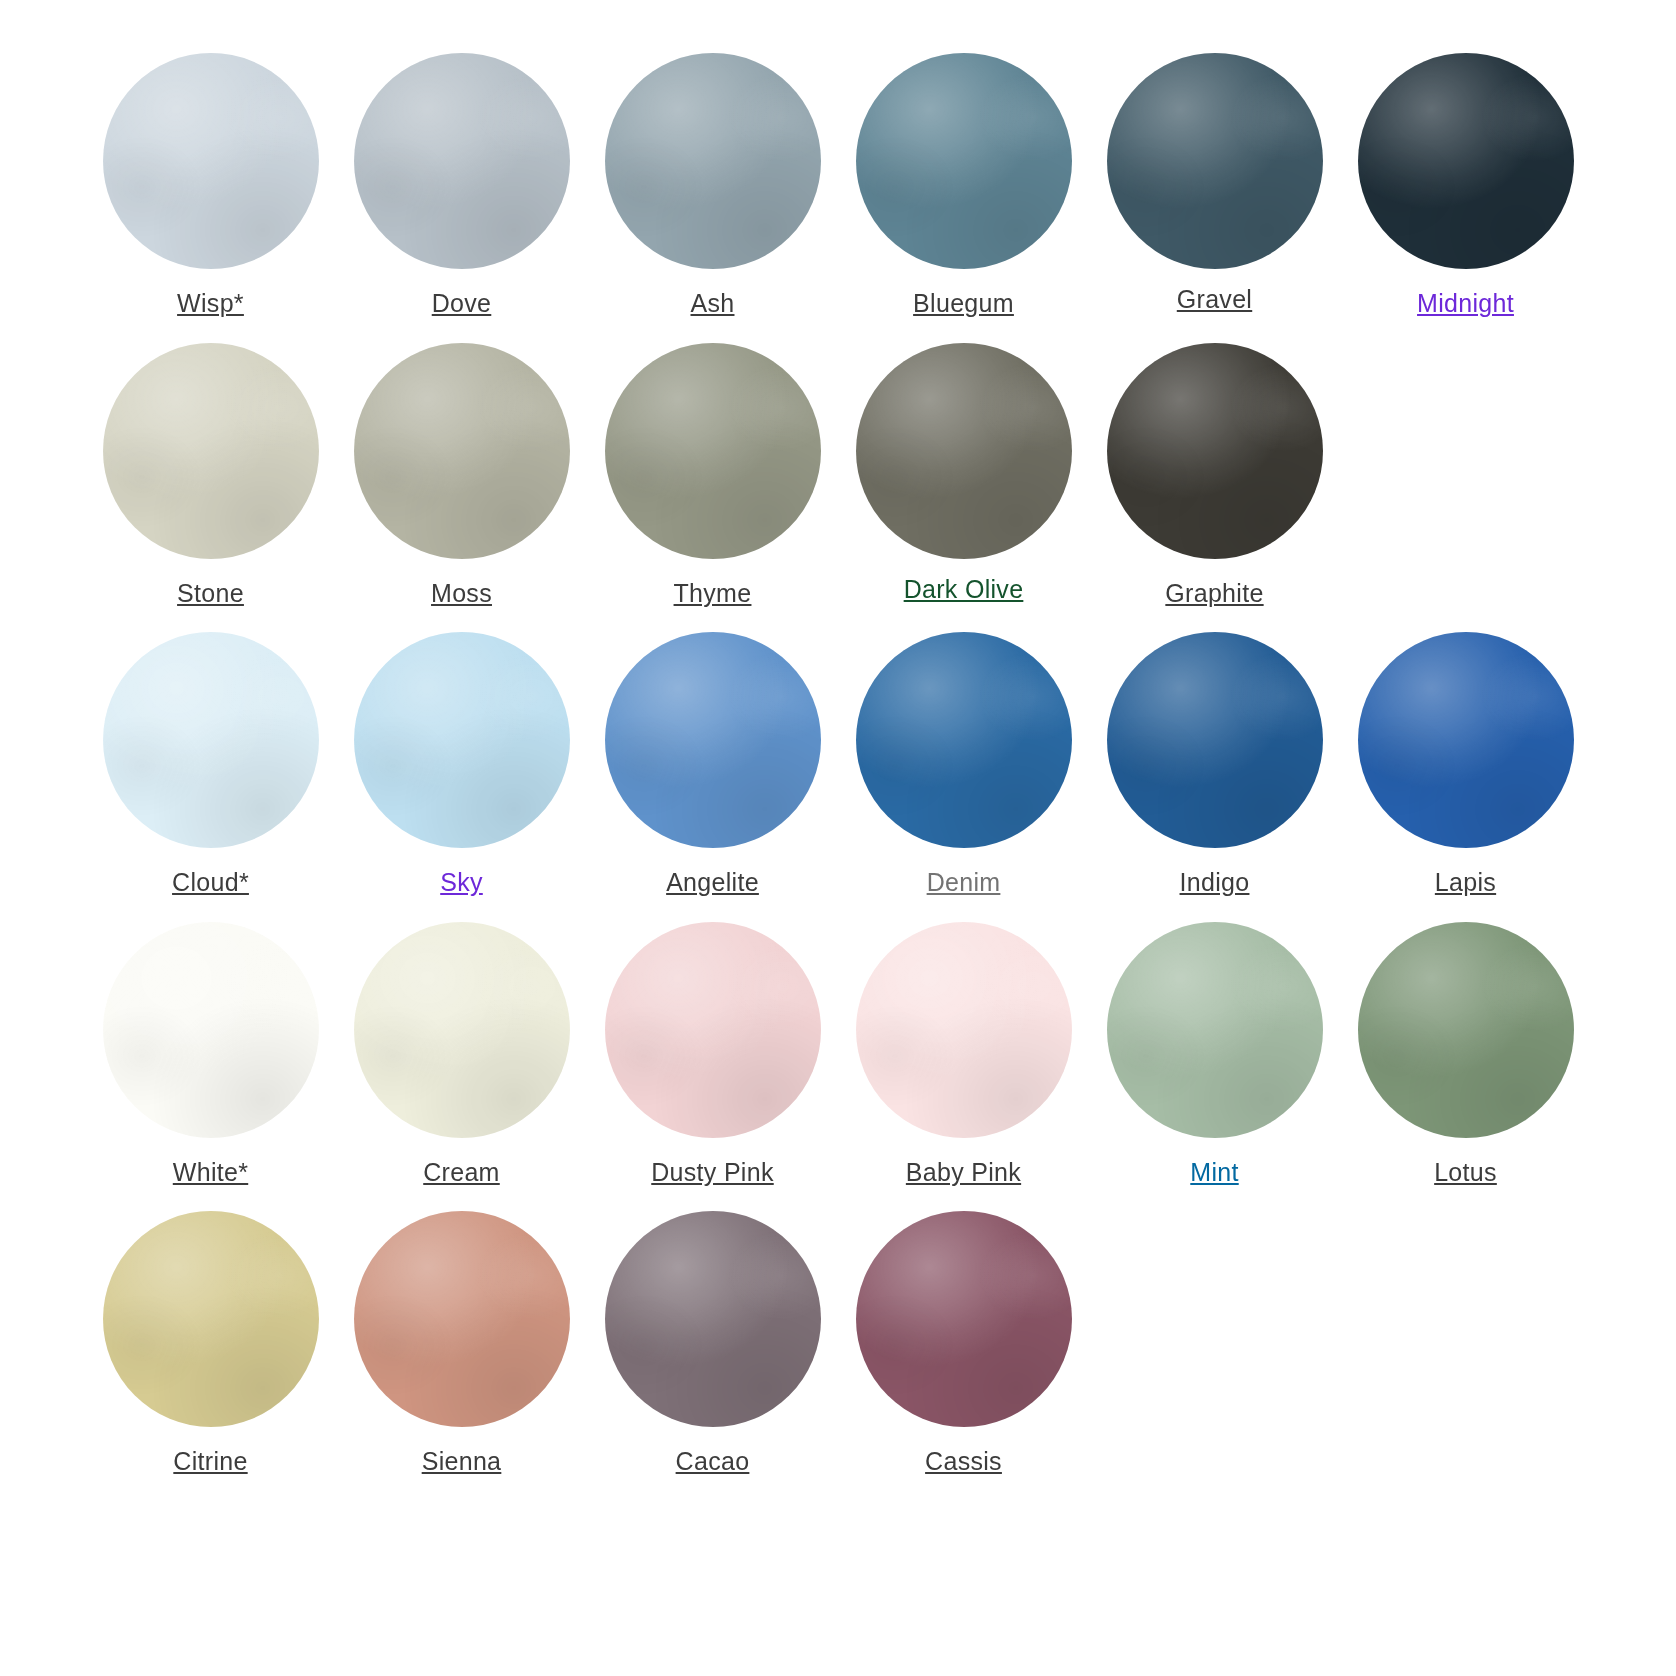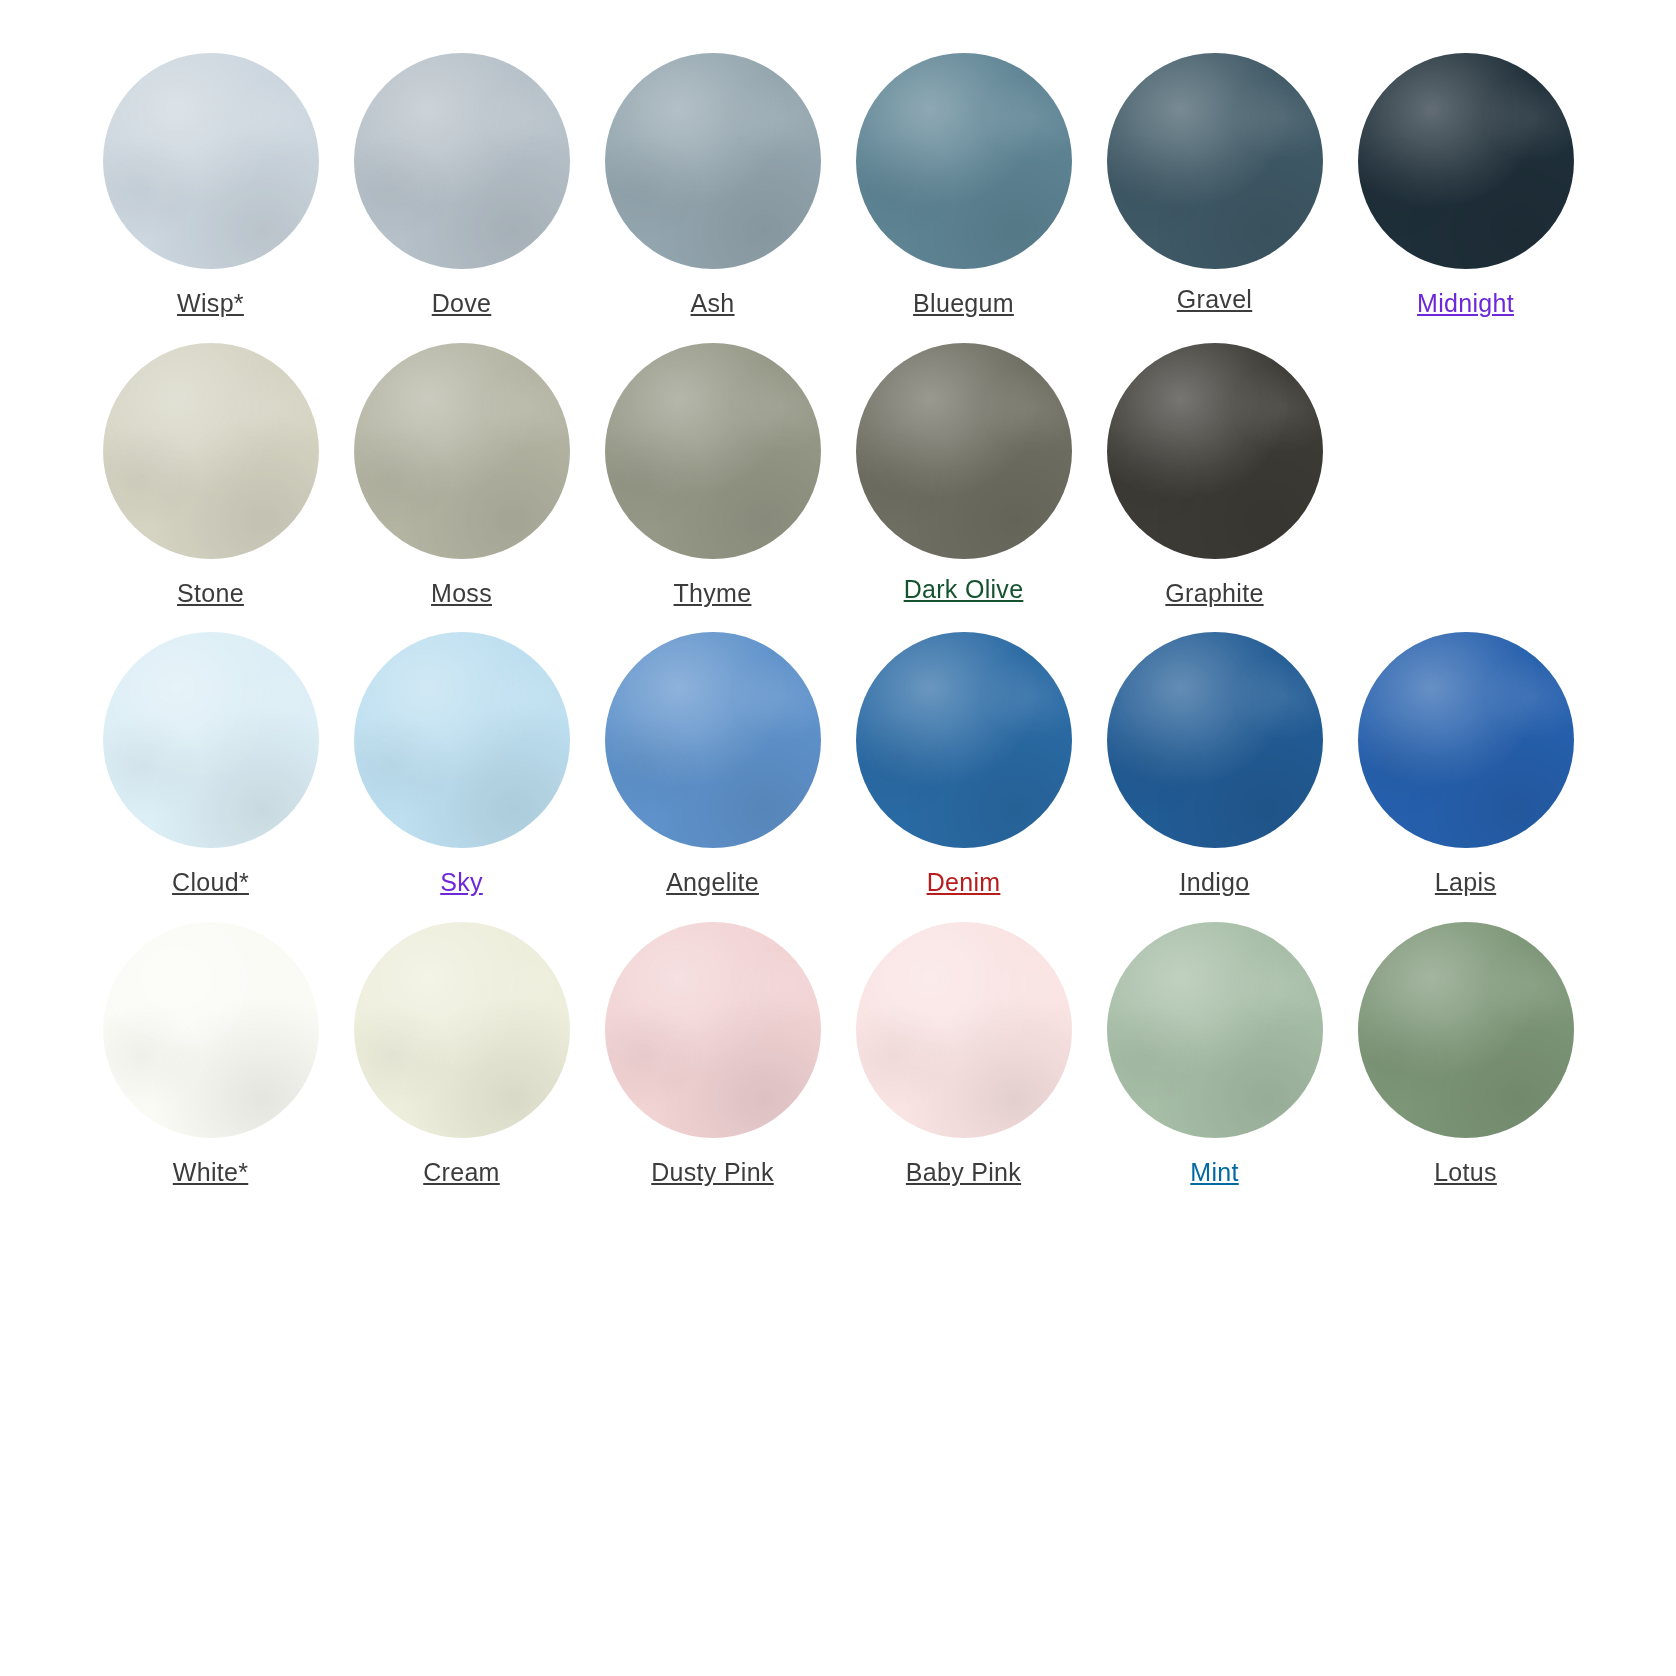--- a/index.html
+++ b/index.html
@@ -184,21 +184,21 @@
     <div class="swatch-cell">
       <div class="swatch-disc-wrap">
         <div class="swatch-disc" style="background-color: rgb(95, 146, 203);"></div>
       </div>
       <div class="swatch-label" style="color: rgb(60, 60, 60);">Angelite</div>
     </div>
     <div class="swatch-cell">
       <div class="swatch-disc-wrap">
         <div class="swatch-disc" style="background-color: rgb(42, 106, 164);"></div>
       </div>
-      <div class="swatch-label" style="color: #b91c1c;">Denim</div>
+      <div class="swatch-label" style="color: #737373;">Denim</div>
     </div>
     <div class="swatch-cell">
       <div class="swatch-disc-wrap">
         <div class="swatch-disc" style="background-color: rgb(34, 92, 149);"></div>
       </div>
       <div class="swatch-label" style="color: rgb(60, 60, 60);">Indigo</div>
     </div>
     <div class="swatch-cell">
       <div class="swatch-disc-wrap">
         <div class="swatch-disc" style="background-color: rgb(38, 96, 173);"></div>
@@ -239,14 +239,42 @@
       <div class="swatch-label" style="color: #0369a1;">Mint</div>
     </div>
     <div class="swatch-cell">
       <div class="swatch-disc-wrap">
         <div class="swatch-disc" style="background-color: rgb(125, 150, 119);"></div>
       </div>
       <div class="swatch-label" style="color: rgb(60, 60, 60);">Lotus</div>
     </div>
   </div>
 
+  <div class="swatch-row last-row">
+    <div class="swatch-cell">
+      <div class="swatch-disc-wrap">
+        <div class="swatch-disc" style="background-color: rgb(214, 203, 146);"></div>
+      </div>
+      <div class="swatch-label" style="color: rgb(60, 60, 60);">Citrine</div>
+    </div>
+    <div class="swatch-cell">
+      <div class="swatch-disc-wrap">
+        <div class="swatch-disc" style="background-color: rgb(207, 149, 129);"></div>
+      </div>
+      <div class="swatch-label" style="color: rgb(60, 60, 60);">Sienna</div>
+    </div>
+    <div class="swatch-cell">
+      <div class="swatch-disc-wrap">
+        <div class="swatch-disc" style="background-color: rgb(126, 112, 119);"></div>
+      </div>
+      <div class="swatch-label" style="color: rgb(60, 60, 60);">Cacao</div>
+    </div>
+    <div class="swatch-cell">
+      <div class="swatch-disc-wrap">
+        <div class="swatch-disc" style="background-color: rgb(138, 85, 102);"></div>
+      </div>
+      <div class="swatch-label" style="color: rgb(60, 60, 60);">Cassis</div>
+    </div>
+    <div class="swatch-cell"></div>
+    <div class="swatch-cell"></div>
+  </div>
 
 </div>
 
 </body></html>

